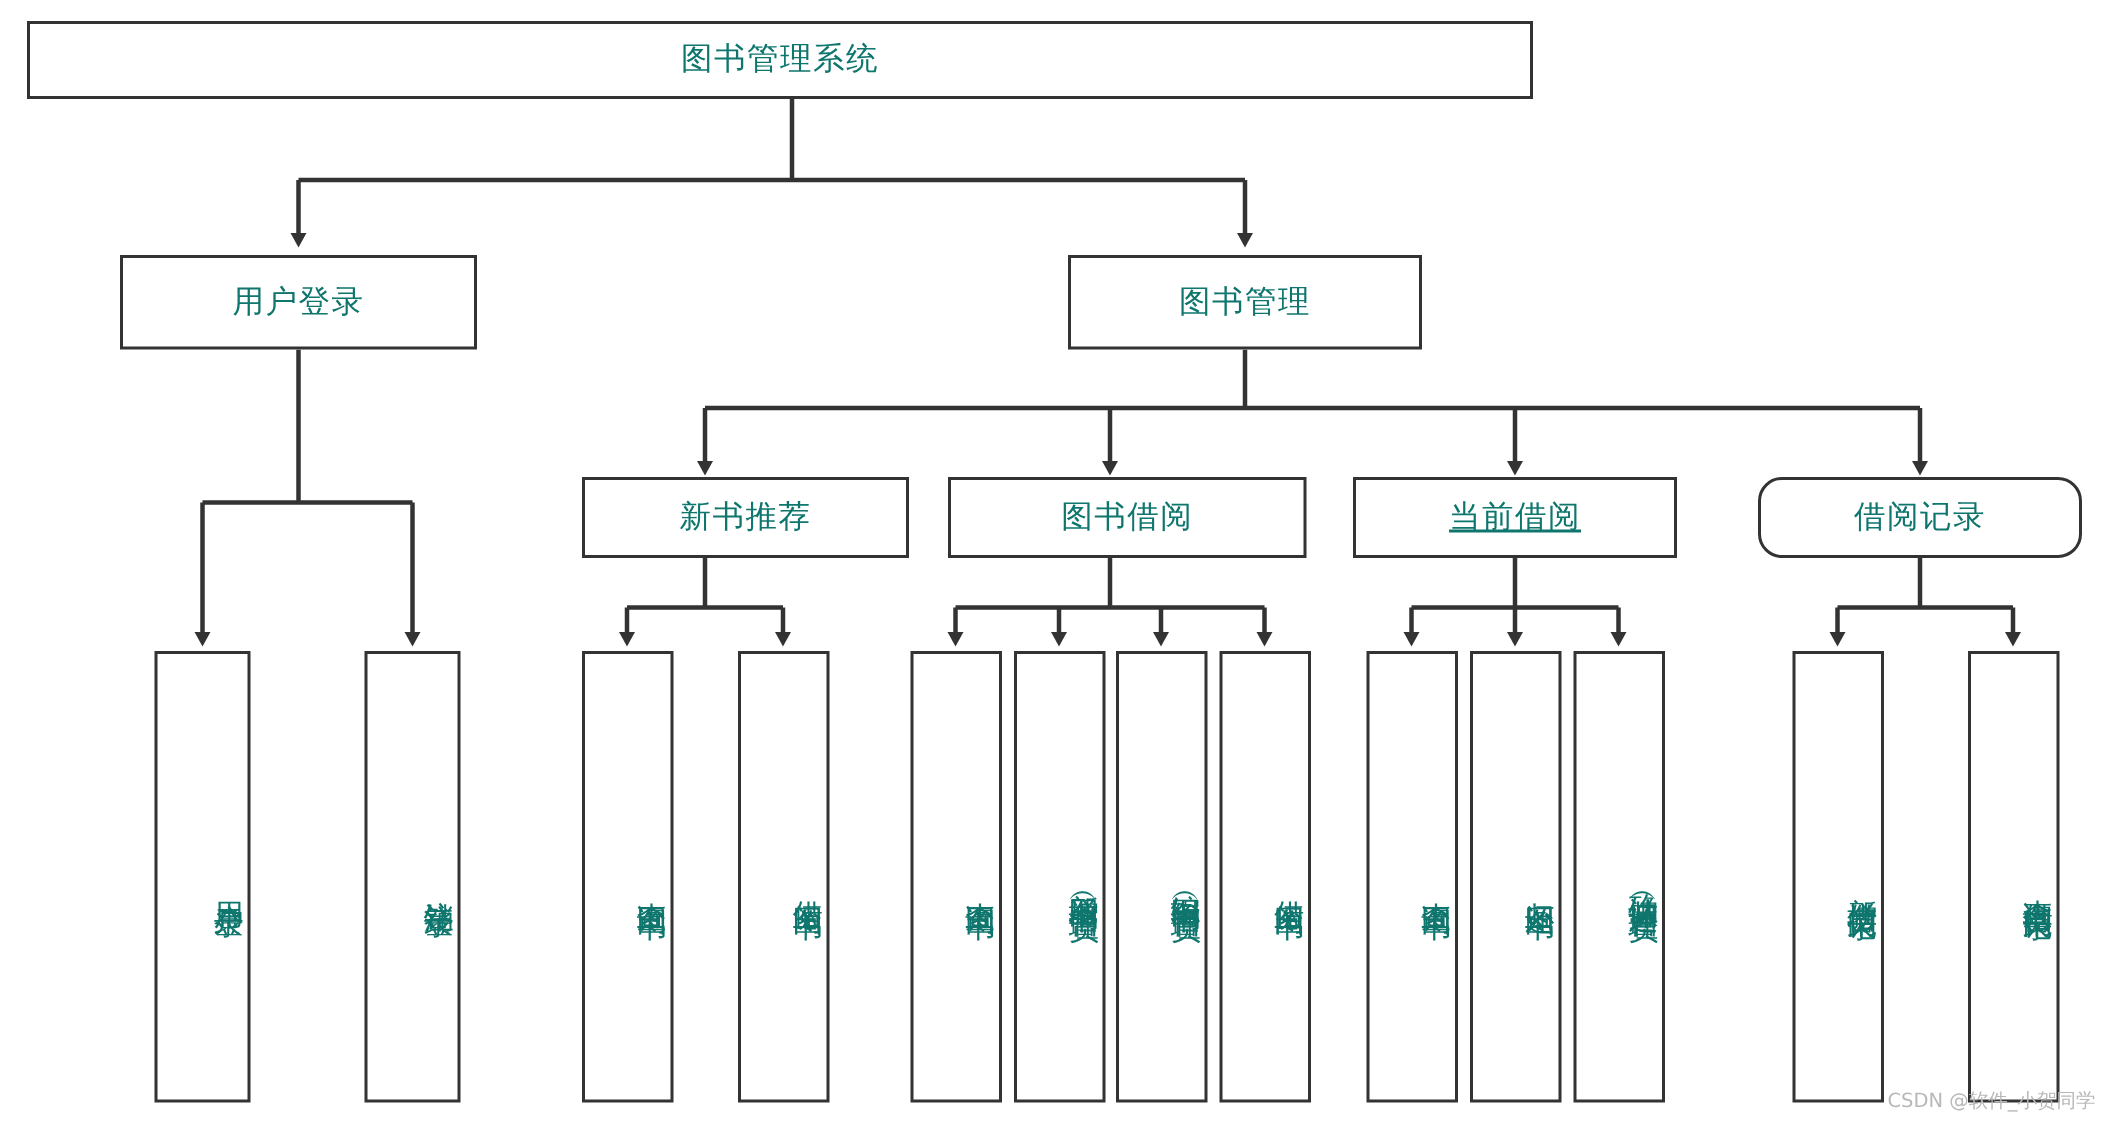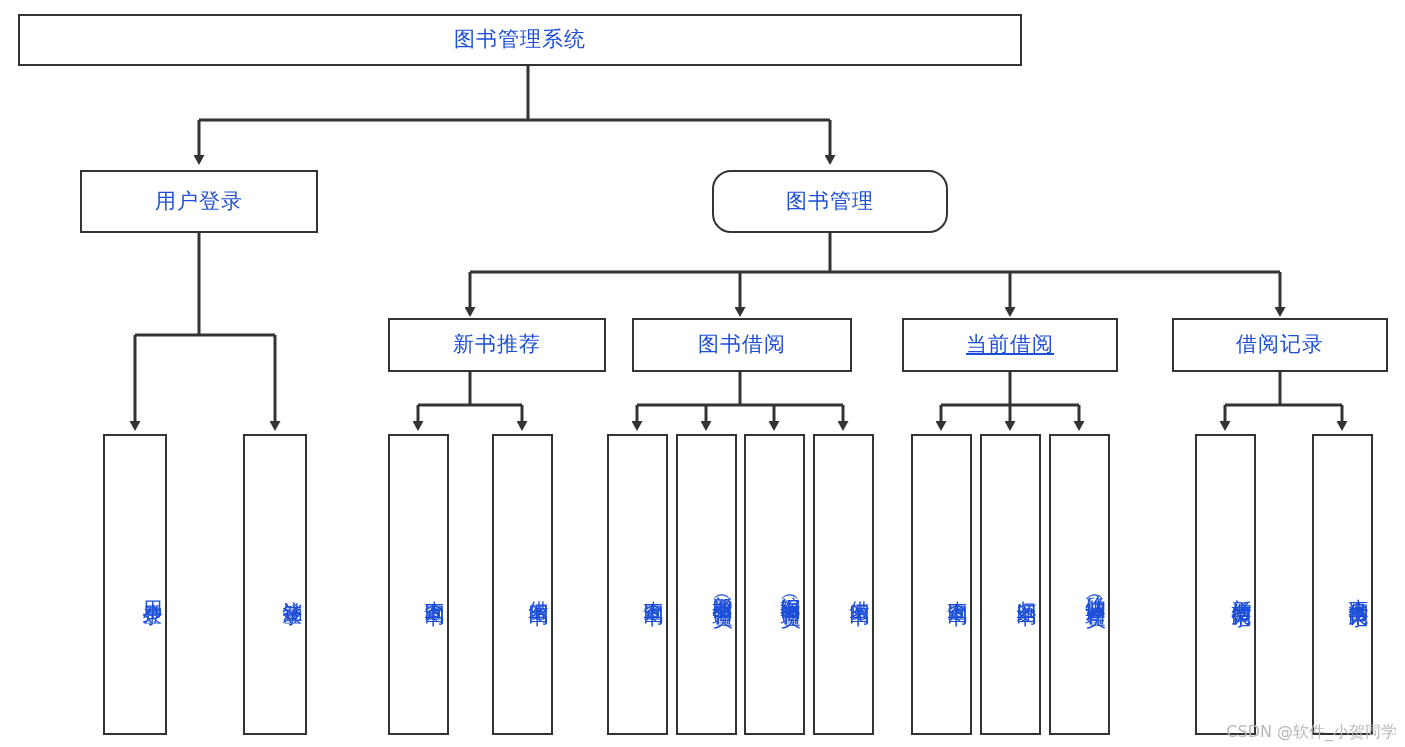--- a/index.html
+++ b/index.html
@@ -25,21 +25,21 @@
     height: 747px;
   }
   .node {
     position: absolute;
     box-sizing: border-box;
     border: 2px solid #333333;
     background: #ffffff;
     display: flex;
     align-items: center;
     justify-content: center;
-    color: #1d4ed8;
+    color: #0f766e;
   }
   .node.horiz {
     font-size: 21px;
     letter-spacing: 1px;
     line-height: 1.2;
   }
   .node.vert {
     writing-mode: vertical-rl;
     text-orientation: upright;
     font-size: 20px;
@@ -51,21 +51,21 @@
   }
   .node.vert .vtext {
     writing-mode: vertical-rl;
     text-orientation: upright;
     white-space: nowrap;
   }
   #watermark {
     position: absolute;
     right: 8px;
     bottom: 4px;
-    font-size: 16px;
+    font-size: 13px;
     color: #b8b8b8;
     white-space: nowrap;
     pointer-events: none;
   }
 </style>
 </head>
 <body>
 
 <div id="canvas">
 
@@ -119,34 +119,34 @@
     </g>
   </svg>
 
   <div class="node horiz" style="left:18px; top:14px; width:1004px; height:52px;">
     <span>图书管理系统</span>
   </div>
 
   <div class="node horiz" style="left:80px; top:170px; width:238px; height:63px;">
     <span>用户登录</span>
   </div>
-  <div class="node horiz" style="left:712px; top:170px; width:236px; height:63px;border-radius:19px;">
+  <div class="node horiz" style="left:712px; top:170px; width:236px; height:63px;">
     <span>图书管理</span>
   </div>
 
   <div class="node horiz" style="left:360px; top:318px; width:218px; height:54px;margin-left:28px;">
     <span>新书推荐</span>
   </div>
-  <div class="node horiz" style="left:632px; top:318px; width:220px; height:54px;">
+  <div class="node horiz" style="left:632px; top:318px; width:239px; height:54px;">
     <span>图书借阅</span>
   </div>
   <div class="node horiz" style="left:902px; top:318px; width:216px; height:54px;text-decoration:underline;">
     <span>当前借阅</span>
   </div>
-  <div class="node horiz" style="left:1172px; top:318px; width:216px; height:54px;">
+  <div class="node horiz" style="left:1172px; top:318px; width:216px; height:54px;border-radius:16px;">
     <span>借阅记录</span>
   </div>
 
   <div class="node vert" style="left:103px; top:434px; width:64px; height:301px;">
     <span class="vtext">用户登录</span>
   </div>
   <div class="node vert" style="left:243px; top:434px; width:64px; height:301px;">
     <span class="vtext">注销登录</span>
   </div>
 

